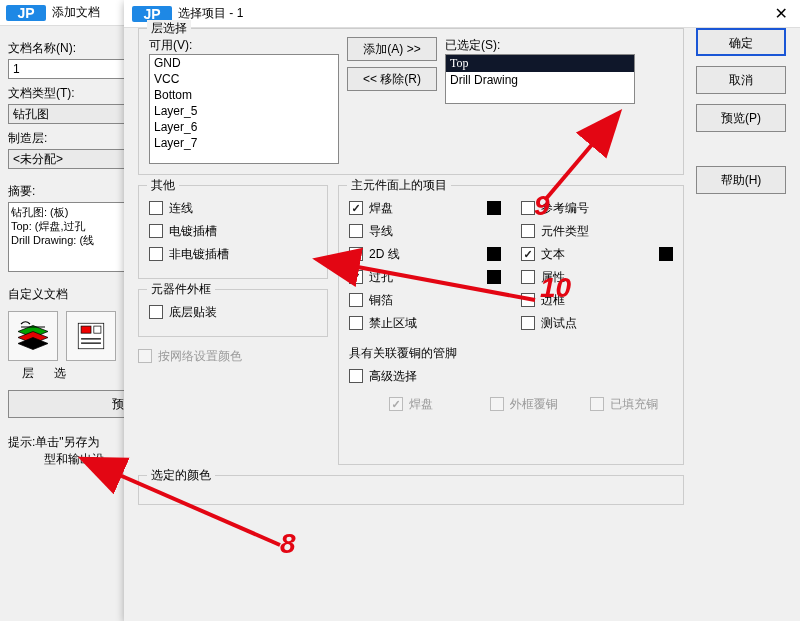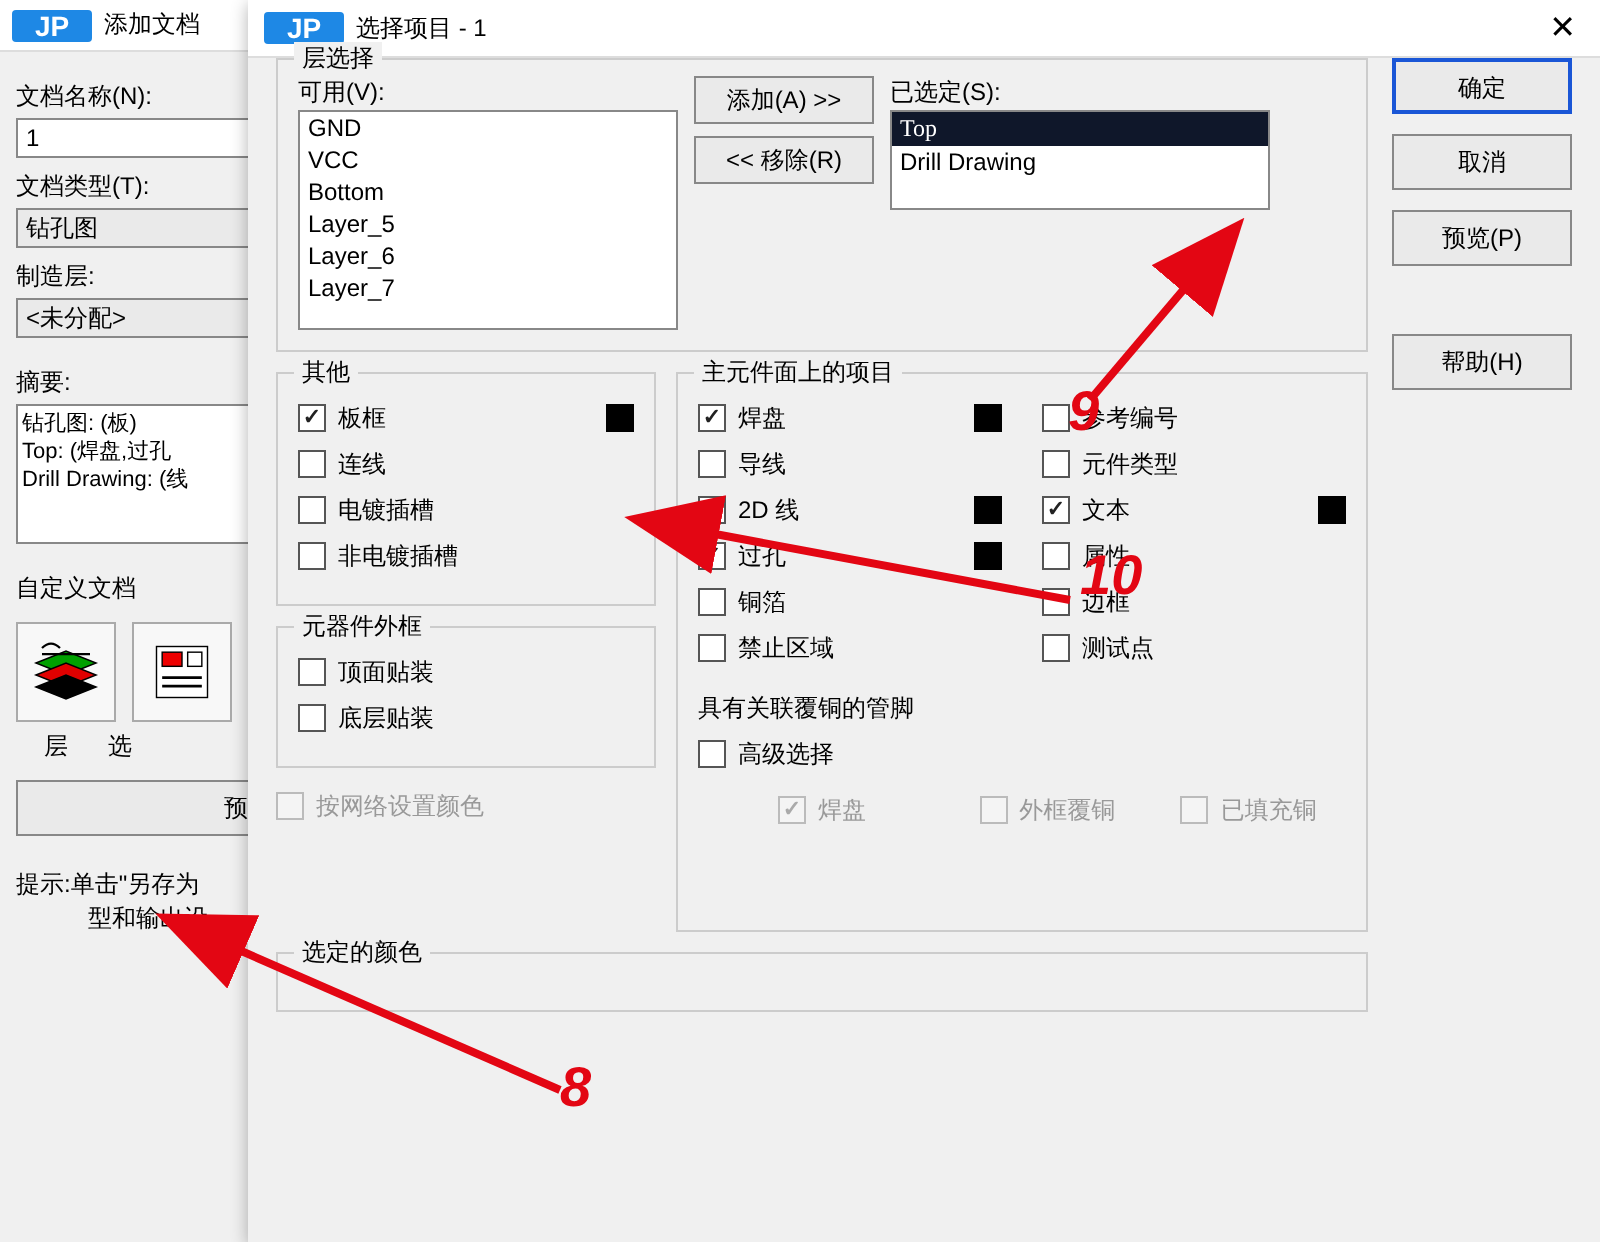--- a/index.html
+++ b/index.html
@@ -150,45 +150,36 @@
           </div>
         </div>
       </div>
 
       <div class="two-col">
         <div class="col" style="max-width:190px">
           <div class="group">
             <span class="group-title">其他</span>
             <div id="other-items">
                 <div class="chk-row">
-                  <span class="chk on"></span>
-                  <span>板框</span>
-                  <span class="swatch"></span>
-                </div>
-                <div class="chk-row">
                   <span class="chk"></span>
                   <span>连线</span>
                 </div>
                 <div class="chk-row">
                   <span class="chk"></span>
                   <span>电镀插槽</span>
                 </div>
                 <div class="chk-row">
                   <span class="chk"></span>
                   <span>非电镀插槽</span>
                 </div>
               </div>
           </div>
           <div class="group">
             <span class="group-title">元器件外框</span>
             <div id="outline-items">
-                <div class="chk-row">
-                  <span class="chk"></span>
-                  <span>顶面贴装</span>
-                </div>
                 <div class="chk-row">
                   <span class="chk"></span>
                   <span>底层贴装</span>
                 </div>
               </div>
           </div>
           <div class="chk-row" style="margin-top:10px">
             <span class="chk dis"></span>
             <span class="lbl-dis">按网络设置颜色</span>
           </div>

